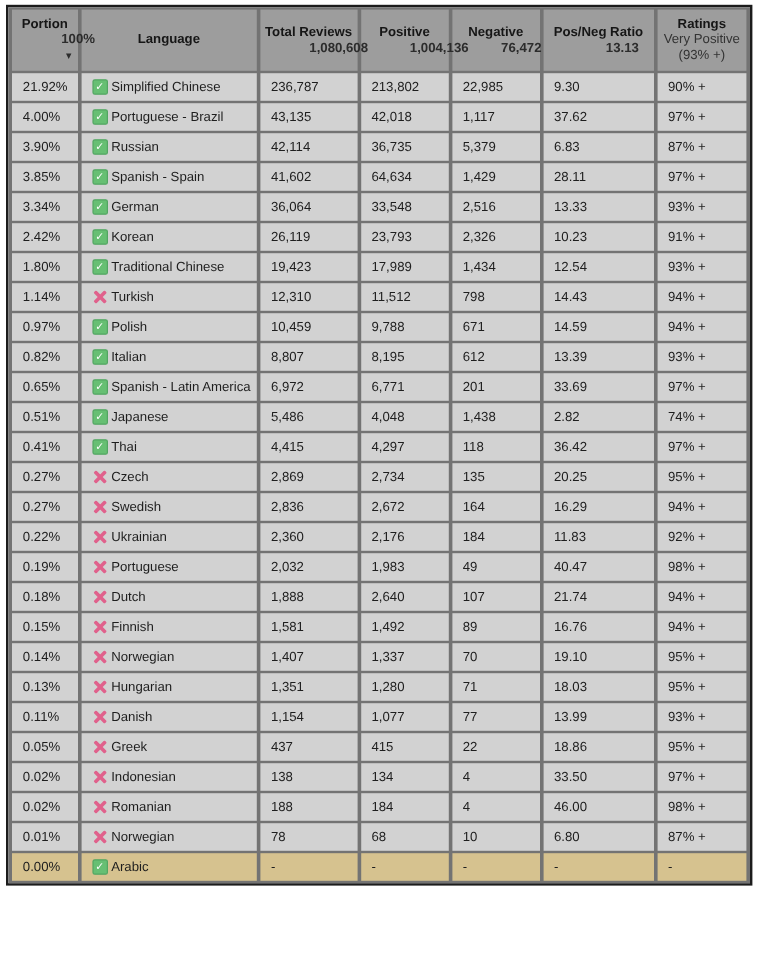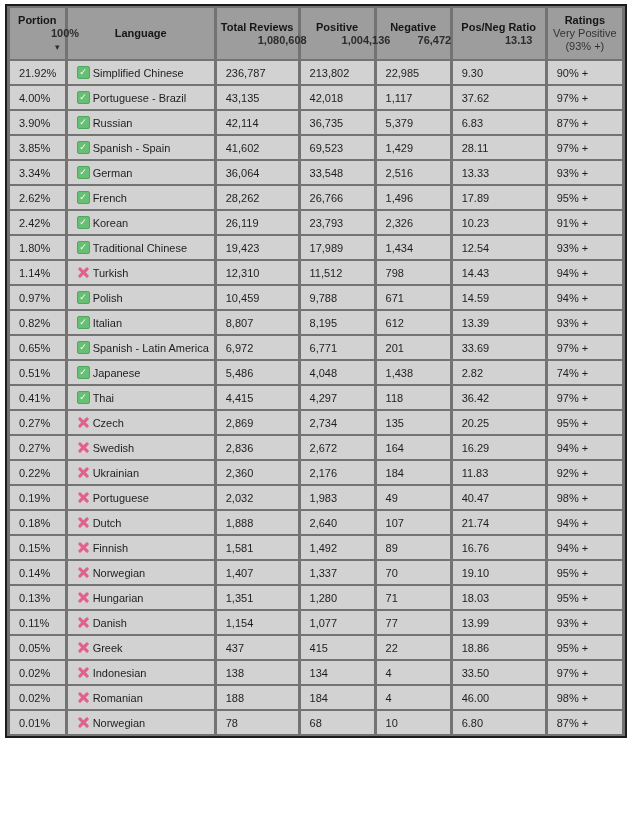--- a/index.html
+++ b/index.html
@@ -145,54 +145,40 @@
   </tr>
         <tr>
     <td>3.85%</td>
     <td>
       <span class="lang-wrap">
         <span class="check-icon">✓</span>
         <span>Spanish - Spain</span>
       </span>
     </td>
     <td>41,602</td>
-    <td>69,523</td>
+    <td>64,634</td>
     <td>1,429</td>
     <td>28.11</td>
     <td>97% +</td>
   </tr>
         <tr>
     <td>3.34%</td>
     <td>
       <span class="lang-wrap">
         <span class="check-icon">✓</span>
         <span>German</span>
       </span>
     </td>
     <td>36,064</td>
     <td>33,548</td>
     <td>2,516</td>
     <td>13.33</td>
     <td>93% +</td>
   </tr>
         <tr>
-    <td>2.62%</td>
-    <td>
-      <span class="lang-wrap">
-        <span class="check-icon">✓</span>
-        <span>French</span>
-      </span>
-    </td>
-    <td>28,262</td>
-    <td>26,766</td>
-    <td>1,496</td>
-    <td>17.89</td>
-    <td>95% +</td>
-  </tr>
-        <tr>
     <td>2.42%</td>
     <td>
       <span class="lang-wrap">
         <span class="check-icon">✓</span>
         <span>Korean</span>
       </span>
     </td>
     <td>26,119</td>
     <td>23,793</td>
     <td>2,326</td>
@@ -472,15 +458,29 @@
         <span class="cross-icon"></span>
         <span>Norwegian</span>
       </span>
     </td>
     <td>78</td>
     <td>68</td>
     <td>10</td>
     <td>6.80</td>
     <td>87% +</td>
   </tr>
+        <tr class="highlight">
+    <td>0.00%</td>
+    <td>
+      <span class="lang-wrap">
+        <span class="check-icon">✓</span>
+        <span>Arabic</span>
+      </span>
+    </td>
+    <td>-</td>
+    <td>-</td>
+    <td>-</td>
+    <td>-</td>
+    <td>-</td>
+  </tr>
       </tbody>
   </table>
 </div>
 
 </body></html>

